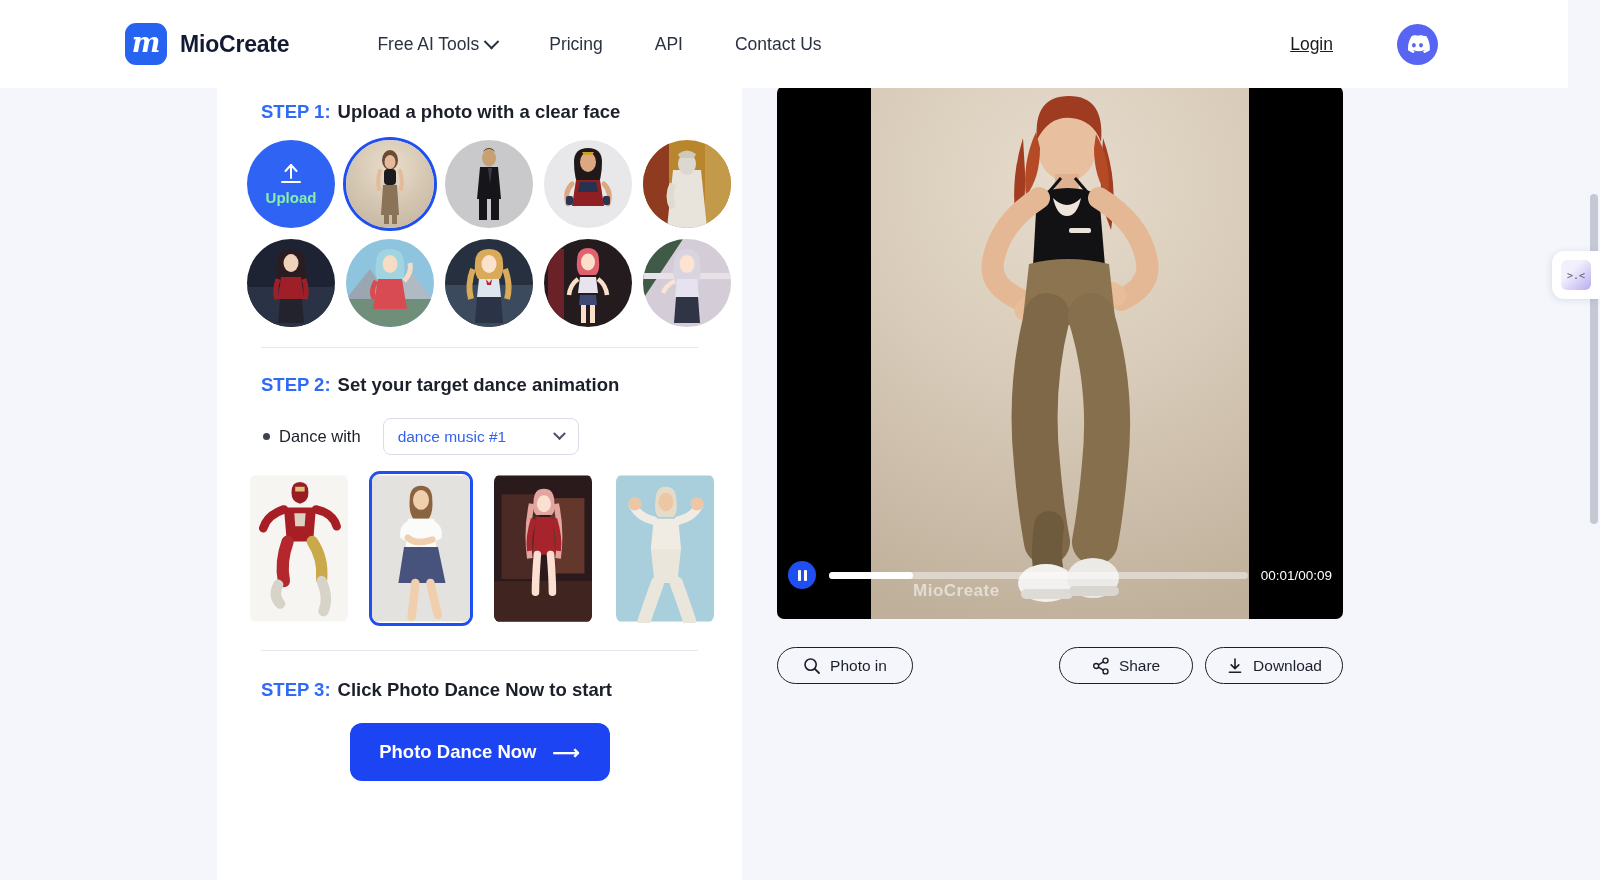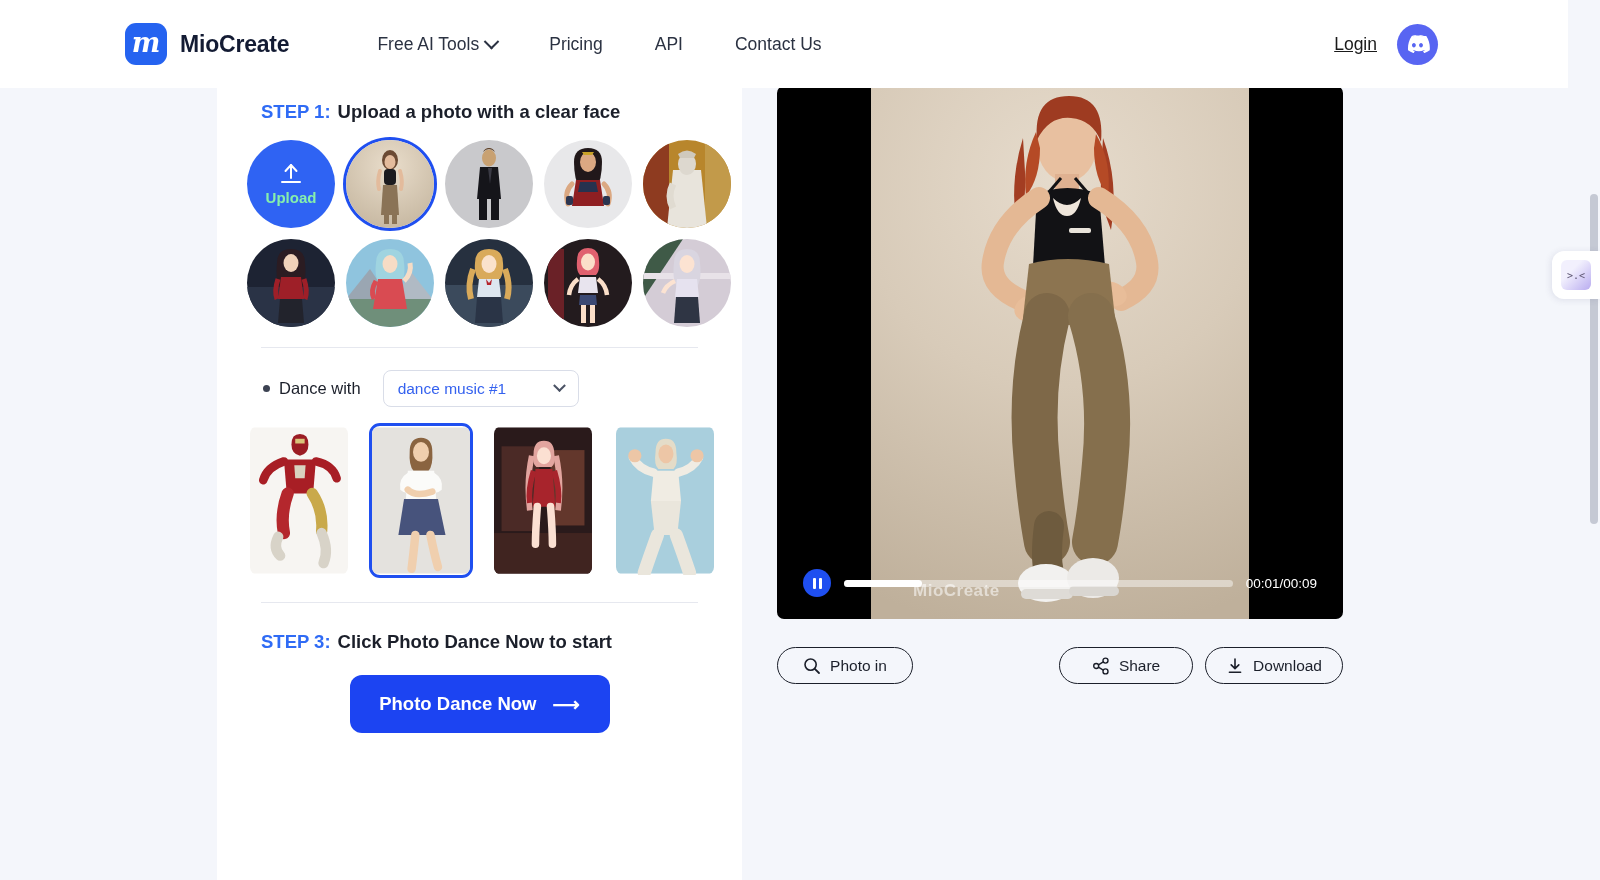--- a/index.html
+++ b/index.html
@@ -38,21 +38,21 @@
     display: flex; align-items: center; white-space: nowrap;
   }
   .nav-item:last-child { margin-right: 0; }
   .chev {
     display: inline-block; margin-left: 7px; width: 11px; height: 11px;
     border-right: 2px solid #2b3242; border-bottom: 2px solid #2b3242;
     transform: rotate(45deg) translate(-2px,-2px);
   }
   .header-right {
     margin-left: auto; margin-right: 130px;
-    display: flex; align-items: center;
+    display: flex; align-items: center; gap: 44px;
   }
   .login-link {
     font-size: 17.5px; color: #1a1a1a; text-decoration: underline;
     cursor: pointer; margin-right: 20px;
   }
   .discord-btn {
     width: 41px; height: 41px; border-radius: 50%;
     background: #5865f2; display: flex; align-items: center;
     justify-content: center; cursor: pointer;
   }
@@ -136,22 +136,22 @@
       radial-gradient(ellipse 120% 85% at 50% 18%, #e6dbcc 0%, #d8cbb9 45%, #bfb09b 100%);
     overflow: hidden;
   }
   .figure { position: absolute; left: 0; top: 0; width: 100%; height: 100%; }
   .watermark {
     position: absolute; left: 42px; bottom: 18px;
     color: rgba(255,255,255,0.55); font-size: 17px; font-weight: bold;
     letter-spacing: 0.5px; pointer-events: none;
   }
   .controls {
-    position: absolute; left: 0; bottom: 8px; width: 100%; height: 56px;
-    display: flex; align-items: center; padding: 0 26px; text-align: right;
+    position: absolute; left: 0; bottom: 16px; width: 100%; height: 56px;
+    display: flex; align-items: center; padding: 0 11px; text-align: right;
   }
   .pause-btn {
     width: 28px; height: 28px; border-radius: 50%; background: #1f4ff0;
     display: flex; align-items: center; justify-content: center;
     cursor: pointer; flex: 0 0 auto;
   }
   .pause-bar { width: 3px; height: 11px; background: #fff; margin: 0 1.5px; border-radius: 1px; }
   .progress-track {
     flex: 1; height: 7px; margin: 0 13px; border-radius: 4px;
     background: rgba(255,255,255,0.45); position: relative; cursor: pointer;
@@ -372,20 +372,24 @@
             <ellipse cx="44" cy="25" rx="7.5" ry="9" fill="#fce3d2"></ellipse>
             <path d="M34 40 h20 l2 18 h-24 z" fill="#e6e2ef"></path>
             <path d="M33 58 h22 l2 26 h-26 z" fill="#2f3544"></path>
             <path d="M32 42 q-9 4 -12 12" stroke="#fce3d2" stroke-width="4.5" fill="none"></path>
           </svg>
         </div>
       </div>
 
       <div class="divider"></div>
 
+      <div class="step-head" id="step2-head">
+        <span class="step-num">STEP 2:</span>
+        <span class="step-text">Set your target dance animation</span>
+      </div>
 
       <div class="radio-row">
         <span class="bullet"></span>
         <span class="radio-label">Dance with</span>
         <div class="select-box">
           <span class="select-value">dance music #1</span>
           <span class="sel-chev"></span>
         </div>
       </div>
 

